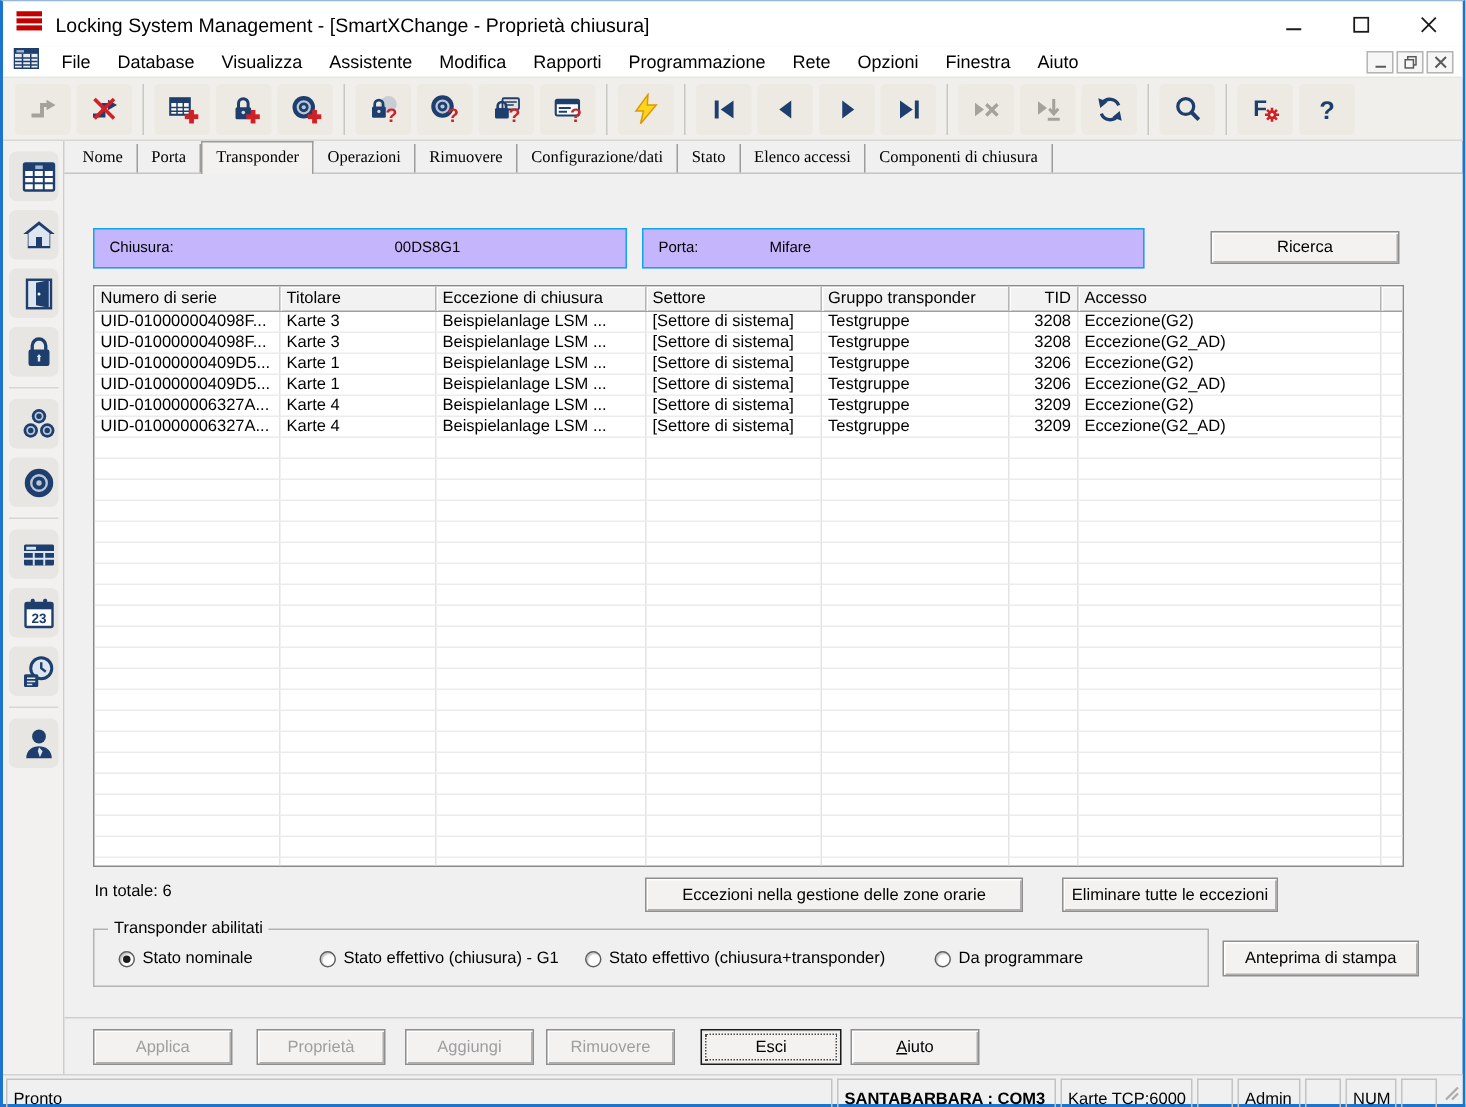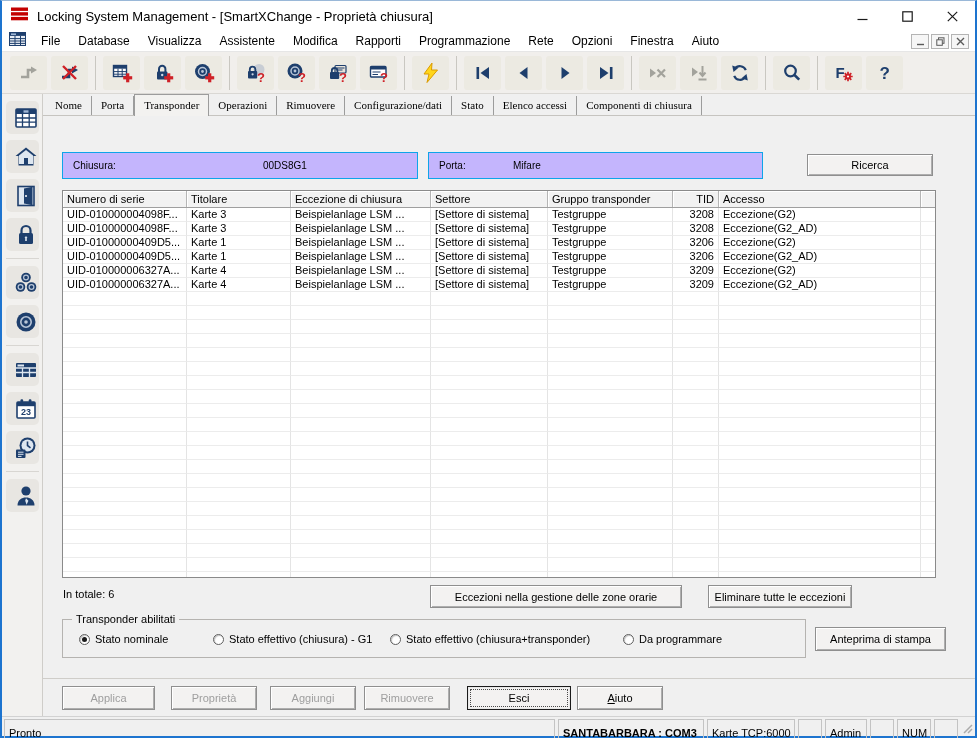--- a/index.html
+++ b/index.html
@@ -63,21 +63,21 @@
   .radio-opt{ position:absolute; top:13px; display:flex; align-items:center; gap:5px; font-size:11px; white-space:nowrap; }
   .radio-opt:nth-of-type(1){ left:16px; } .radio-opt:nth-of-type(2){ left:150px; }
   .radio-opt:nth-of-type(3){ left:327px; } .radio-opt:nth-of-type(4){ left:560px; }
   .radio-circle{ width:11px; height:11px; border-radius:50%; border:1px solid #5f5f5f; background:#fff; box-shadow:inset 1px 1px 1px #c4c4c4; position:relative; flex:none; }
   .radio-circle.checked::after{ content:""; position:absolute; left:2px; top:2px; width:5px; height:5px; border-radius:50%; background:#1a1a1a; }
   
   .footer{ height:37px; display:flex; align-items:center; padding-left:19px; flex:none; }
   .footer .btn3d{ height:24px; }
   .f-b0{ width:93px; margin-right:16px; } .f-b1{ width:86px; margin-right:13px; }
   .f-b2{ width:86px; margin-right:8px; }  .f-b3{ width:86px; margin-right:17px; }
-  .f-b4{ width:104px; margin-right:6px; }  .f-b5{ width:86px; }
+  .f-b4{ width:94px; margin-right:6px; }  .f-b5{ width:86px; }
   .btn-default{ border:1px solid #1a1a1a; outline:1px dotted #4a4a4a; outline-offset:-4px; box-shadow:inset 0 0 0 1px #e8e8e8; }
   
   .statusbar{ height:20px; background:#f0f0f0; border-top:1px solid #d2d2d2; display:flex; align-items:stretch; gap:3px; padding:2px 2px 2px 2px; flex:none; font-size:11px; }
   .sb-pane{ border:1px solid #c3c3c3; display:flex; align-items:center; padding:13px 4px; white-space:nowrap; overflow:hidden; }
   .sb-left{ flex:1; }
   .sb-grip{ width:12px; display:flex; align-items:flex-end; justify-content:flex-end; }
   u{ text-decoration:underline; }
 </style>
 </head>
 <body>

